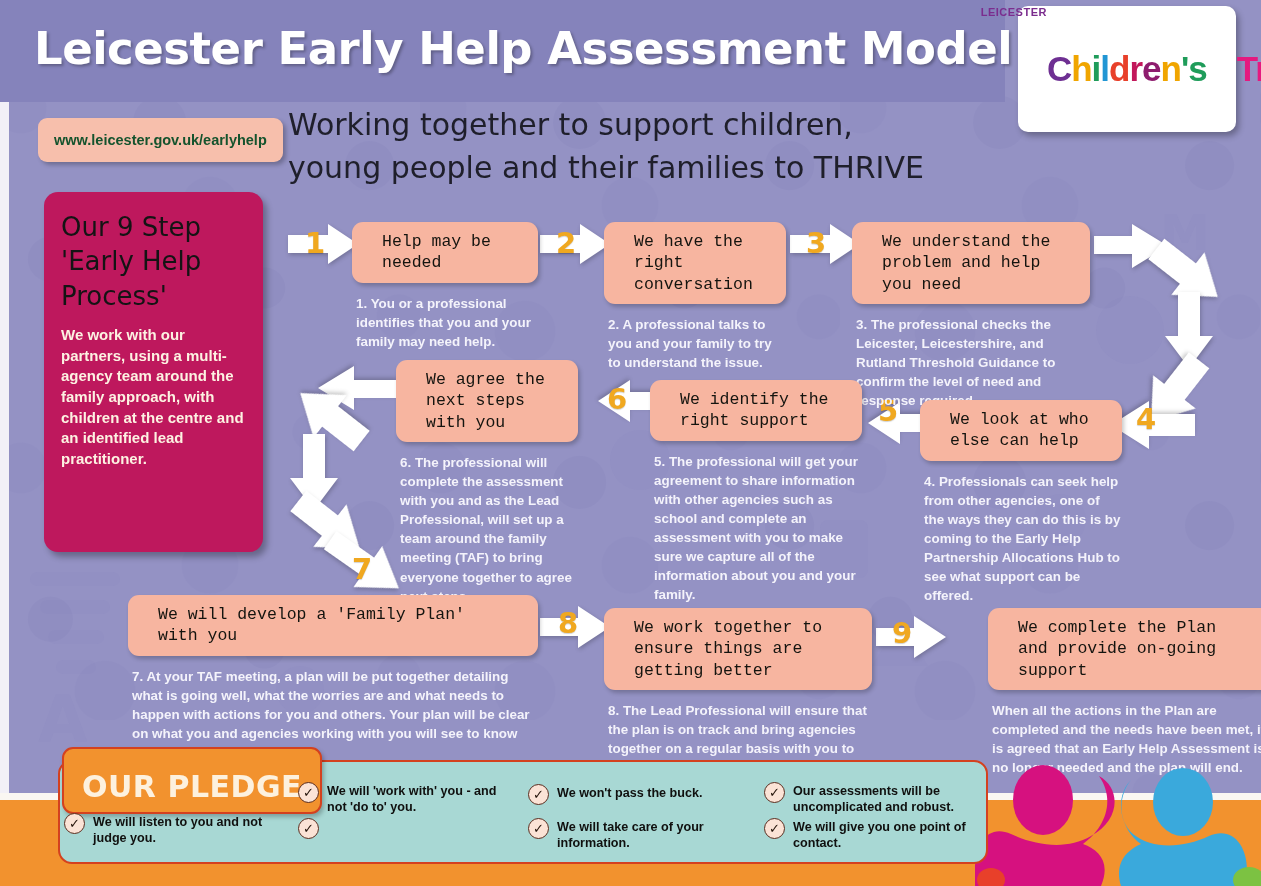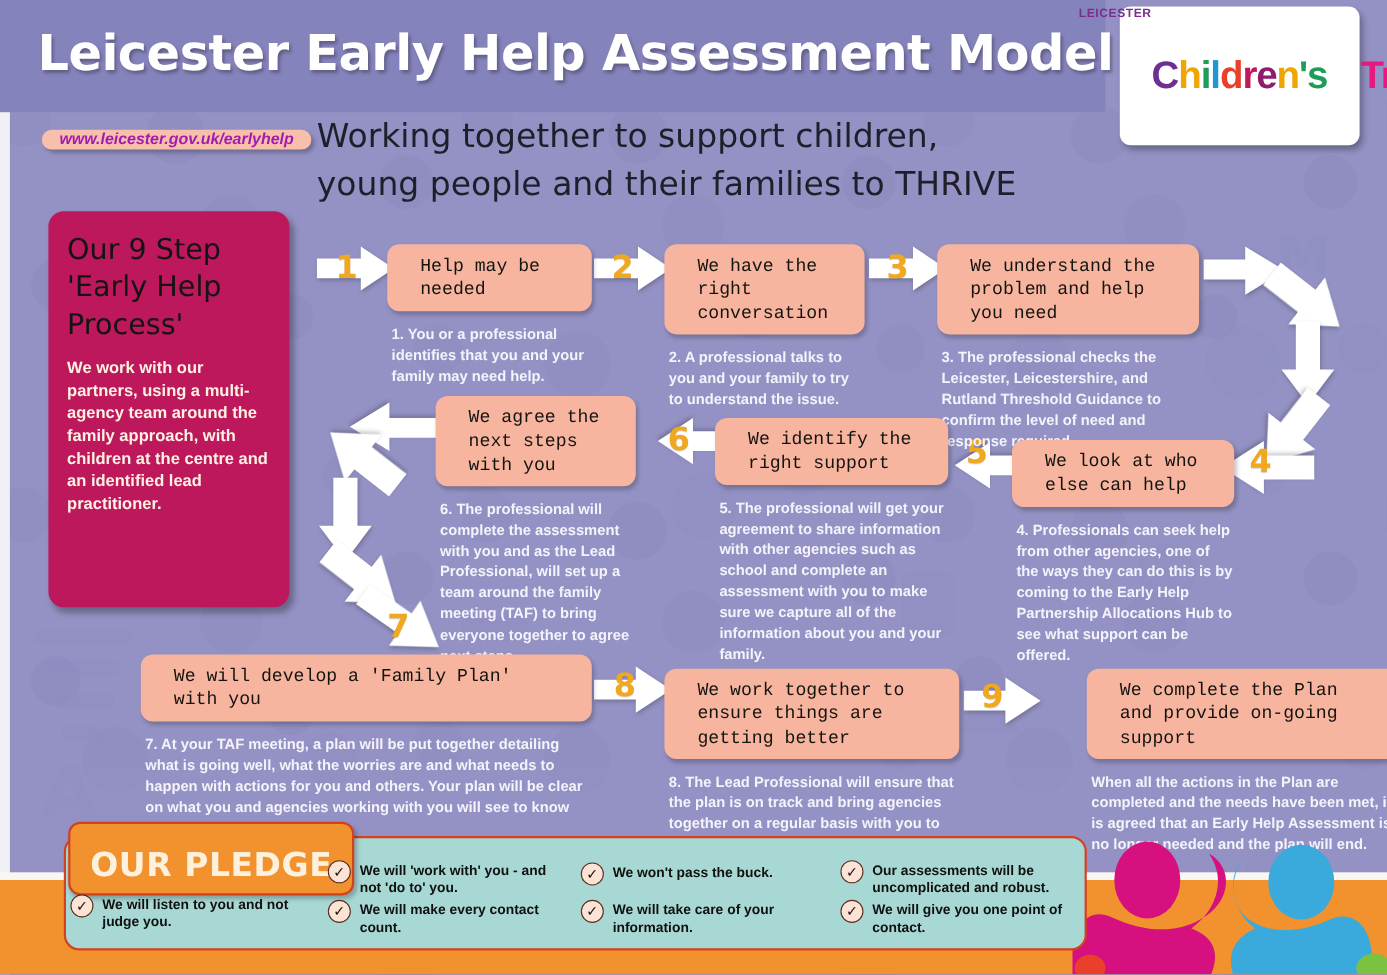--- a/index.html
+++ b/index.html
@@ -86,23 +86,23 @@
     font-size: 35px; font-weight: bold; color: #e5197f;
     letter-spacing: -1px; line-height: 1; margin-top: -2px;
     margin-left: 30px;
   }
 
   
   #url-badge {
     position: absolute; left: 38px; top: 118px;
     background: #f7bfac;
     border-radius: 9px;
-    padding: 1px 16px;
+    padding: 14px 16px;
     box-shadow: 3px 3px 4px rgba(0,0,0,.25);
-    font-size: 14.5px; font-weight: bold; color: #a21caf; font-style: italic;
+    font-size: 14.5px; font-weight: bold; color: #14532d;
   }
 
   
   #strapline {
     position: absolute; left: 288px; top: 104px; width: 720px;
     color: #1f1f2b;
     font-family: "DejaVu Sans", sans-serif;
     font-size: 30px;
     line-height: 1.42;
   }
@@ -441,21 +441,20 @@
     <span class="pledge-text">We will listen to you and not judge you.</span>
   </div>
 
   <div class="pledge-item" style="left:298px; top:782px; width:200px;">
     <span class="tick">✓</span>
     <span class="pledge-text">We will 'work with' you - and not 'do to' you.</span>
   </div>
 
   <div class="pledge-item" style="left:298px; top:818px; width:200px;">
     <span class="tick">✓</span>
-    <span class="pledge-text">We will make every contact count.</span>
   </div>
 
   <div class="pledge-item" style="left:528px; top:784px; width:215px;">
     <span class="tick">✓</span>
     <span class="pledge-text">We won't pass the buck.</span>
   </div>
 
   <div class="pledge-item" style="left:528px; top:818px; width:215px;">
     <span class="tick">✓</span>
     <span class="pledge-text">We will take care of your information.</span>

